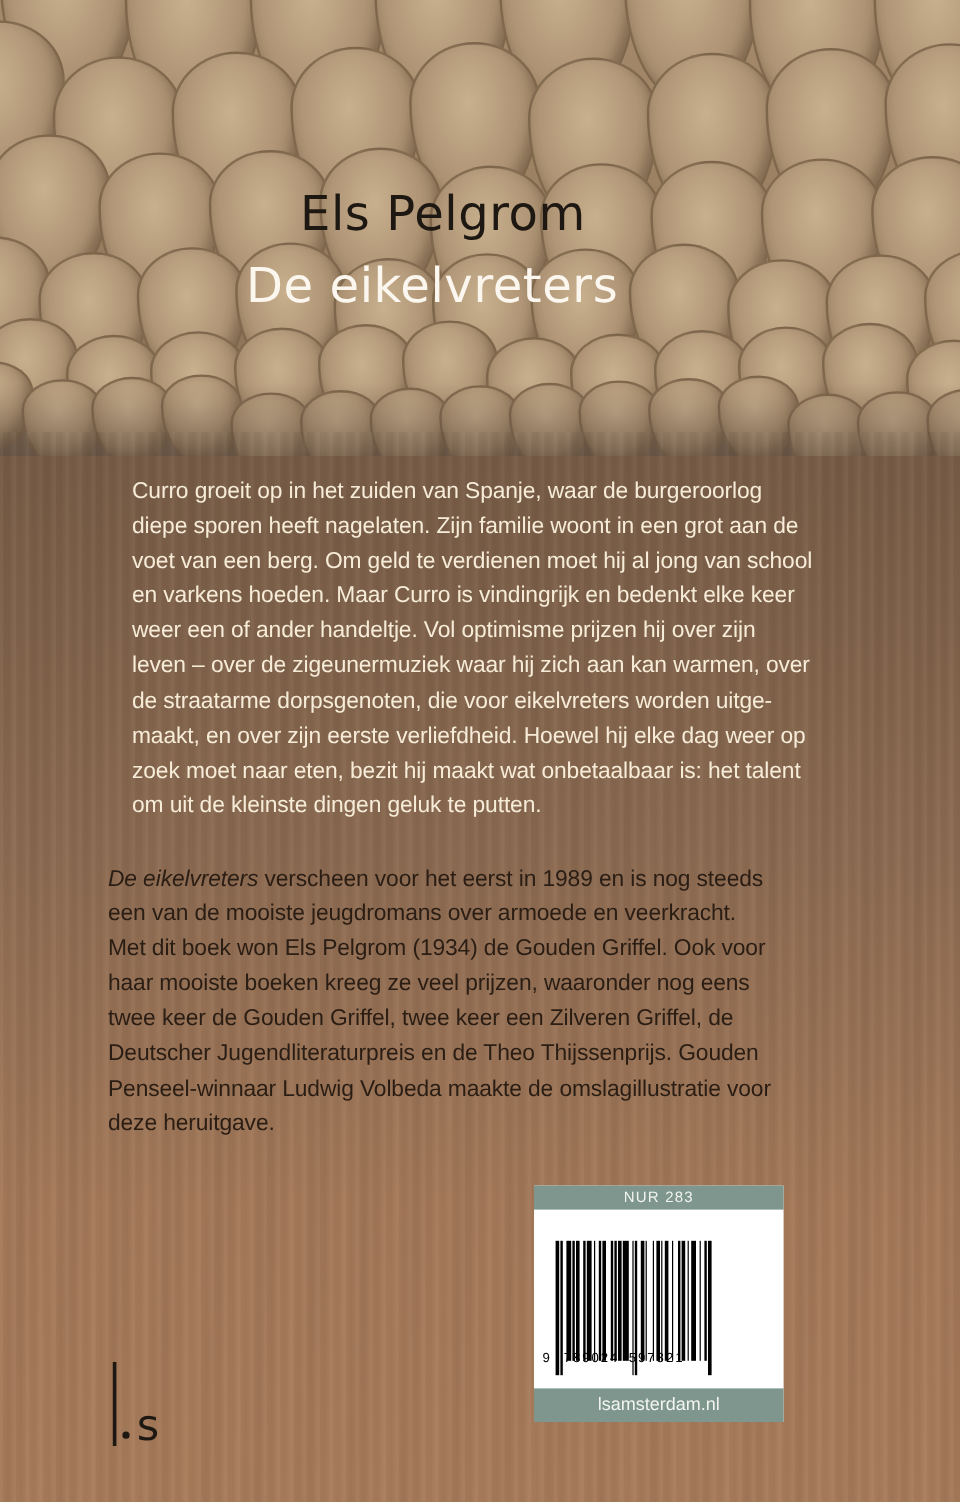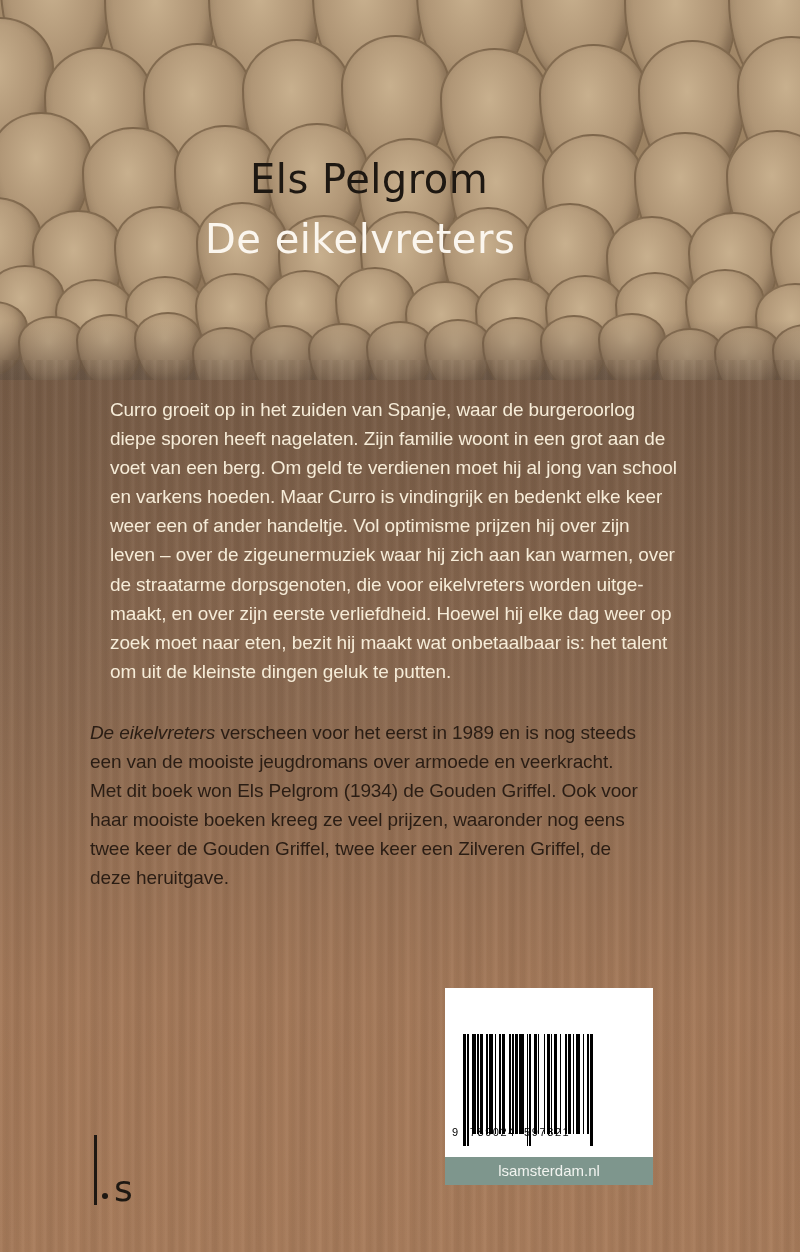--- a/index.html
+++ b/index.html
@@ -201,24 +201,27 @@
     <p>zoek moet naar eten, bezit hij maakt wat onbetaalbaar is: het talent</p>
     <p>om uit de kleinste dingen geluk te putten.</p>
   </div>
 
 <div class="about" id="about">
   <p><em>De eikelvreters</em><span> verscheen voor het eerst in 1989 en is nog steeds</span></p>
 <p>een van de mooiste jeugdromans over armoede en veerkracht.</p>
     <p>Met dit boek won Els Pelgrom (1934) de Gouden Griffel. Ook voor</p>
     <p>haar mooiste boeken kreeg ze veel prijzen, waaronder nog eens</p>
     <p>twee keer de Gouden Griffel, twee keer een Zilveren Griffel, de</p>
+    <p>Deutscher Jugendliteraturpreis en de Theo Thijssenprijs. Gouden</p>
+    <p>Penseel-winnaar Ludwig Volbeda maakte de omslagillustratie voor</p>
     <p>deze heruitgave.</p>
   </div>
 
 <div class="barcode-box">
+  <div class="nur-bar">NUR 283</div>
   <div class="bars" id="bars">
       <span class="guard" style="width: 2.9px;"></span>
       <span class="gap" style="width: 1.45px;"></span>
       <span class="guard" style="width: 1.45px;"></span>
       <span class="gap" style="width: 2.9px;"></span>
       <span style="width: 4.35px;"></span>
       <span class="gap" style="width: 1.45px;"></span>
       <span style="width: 1.45px;"></span>
       <span class="gap" style="width: 1.45px;"></span>
       <span style="width: 2.9px;"></span>

